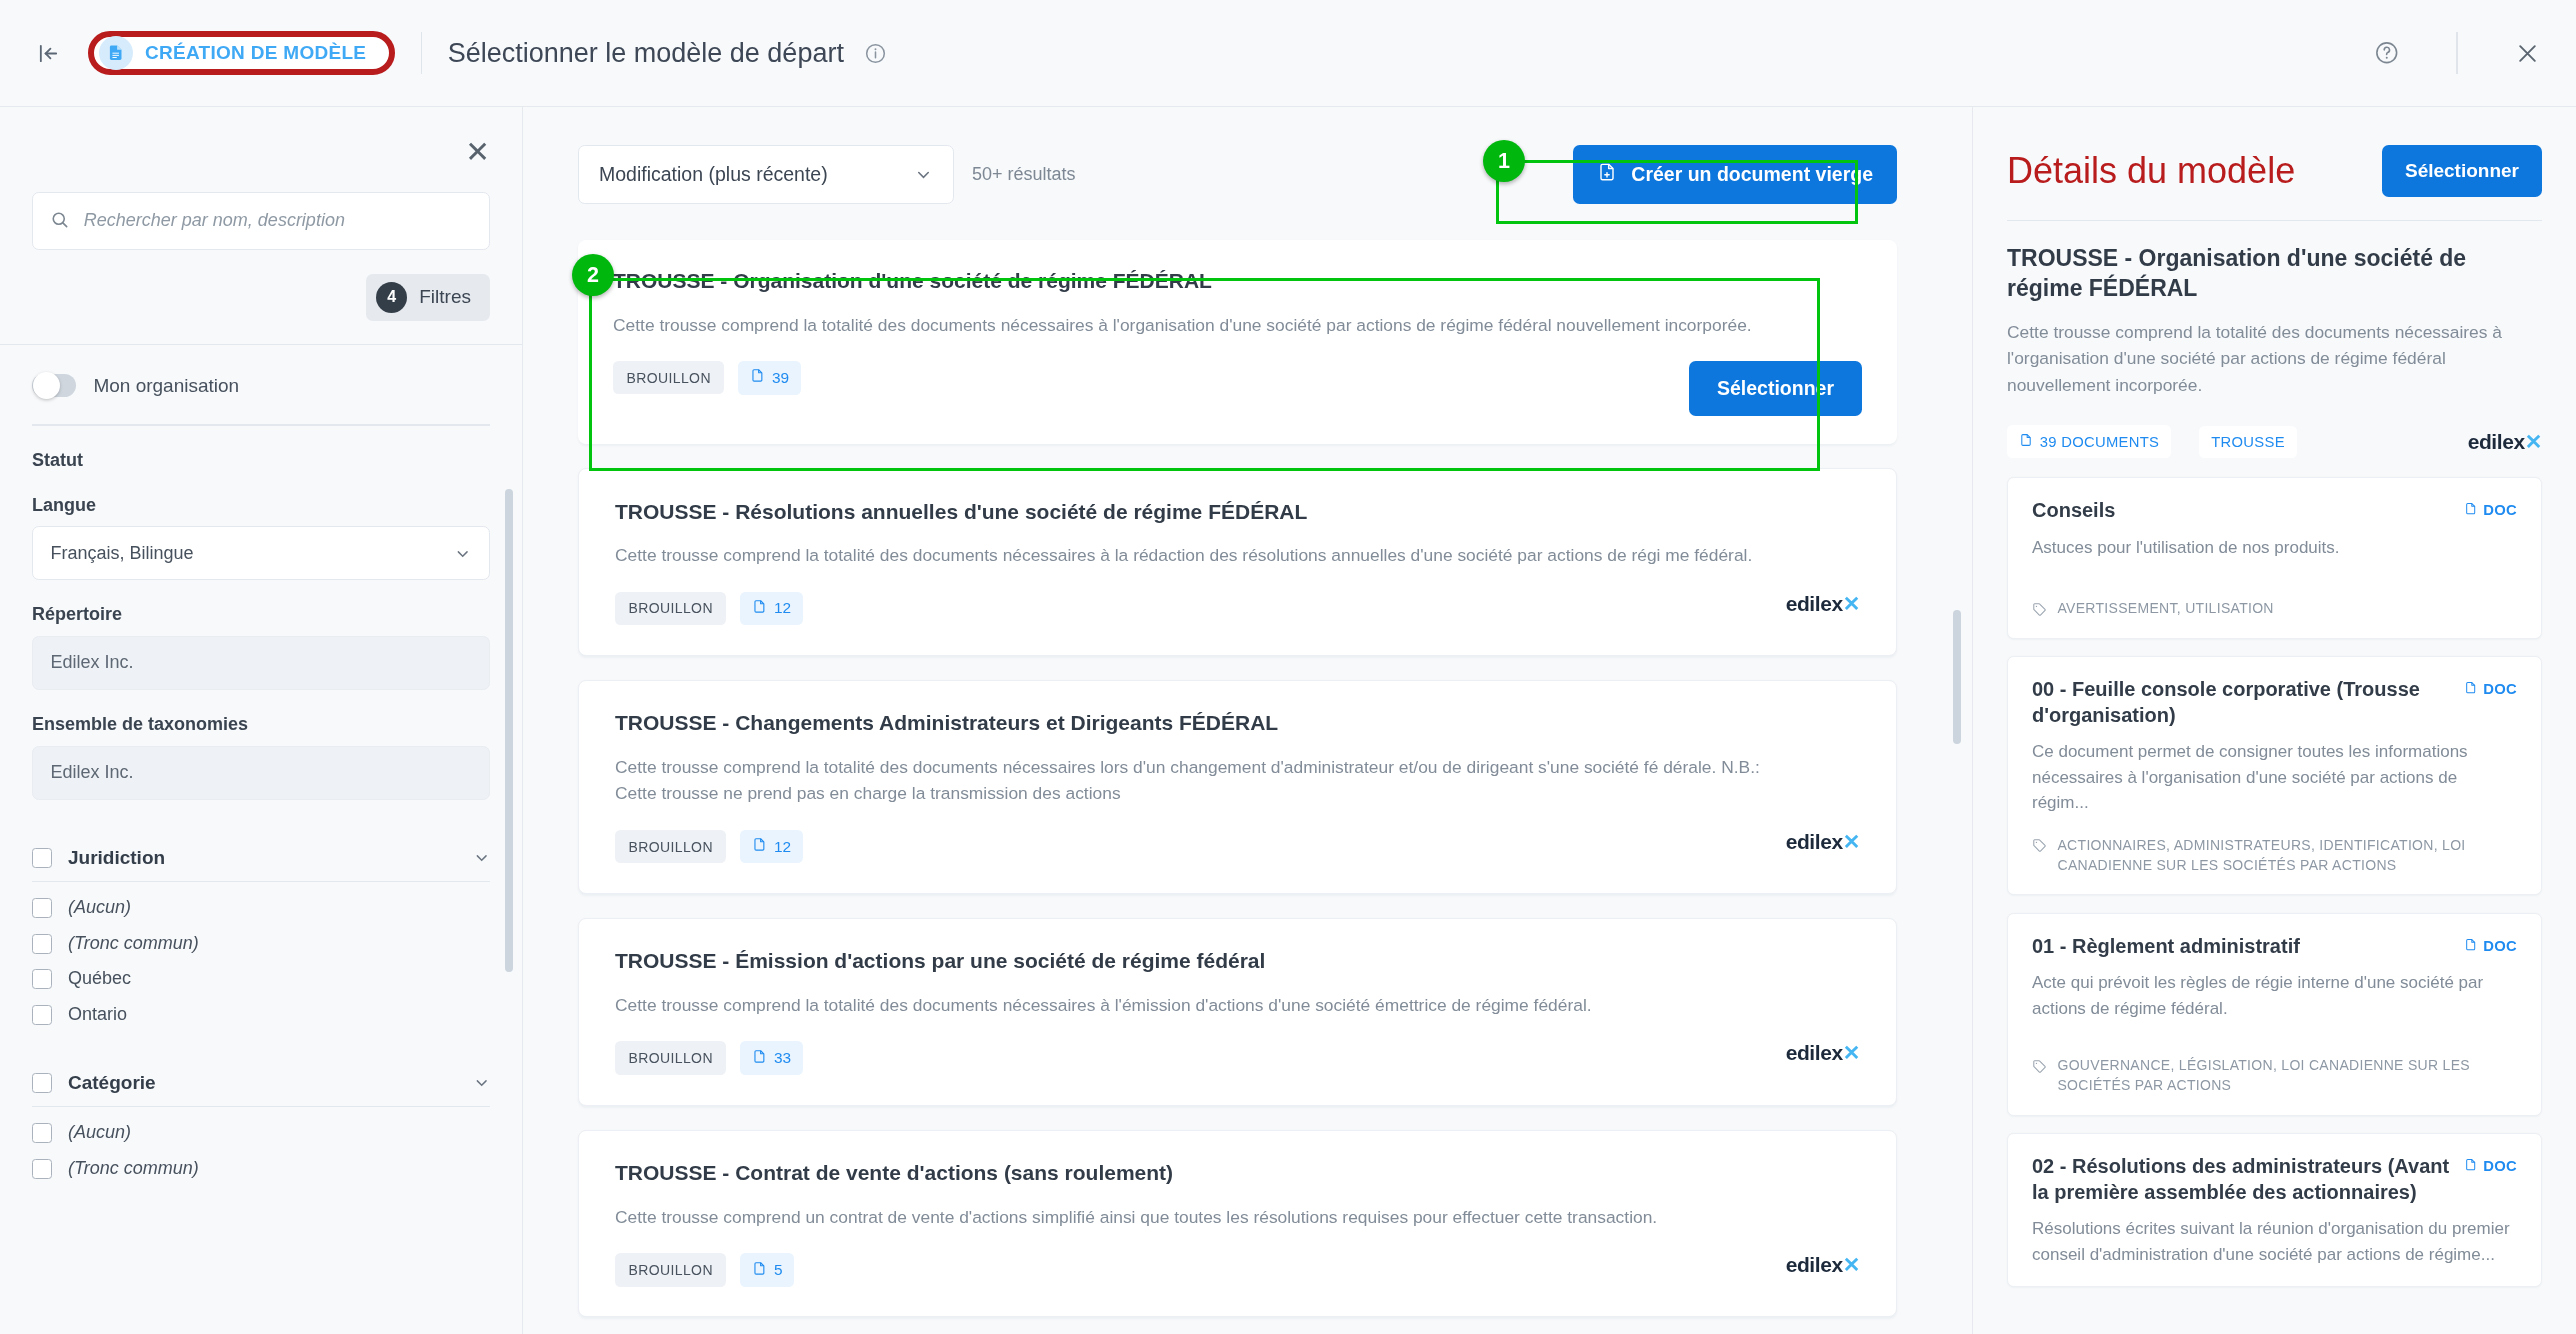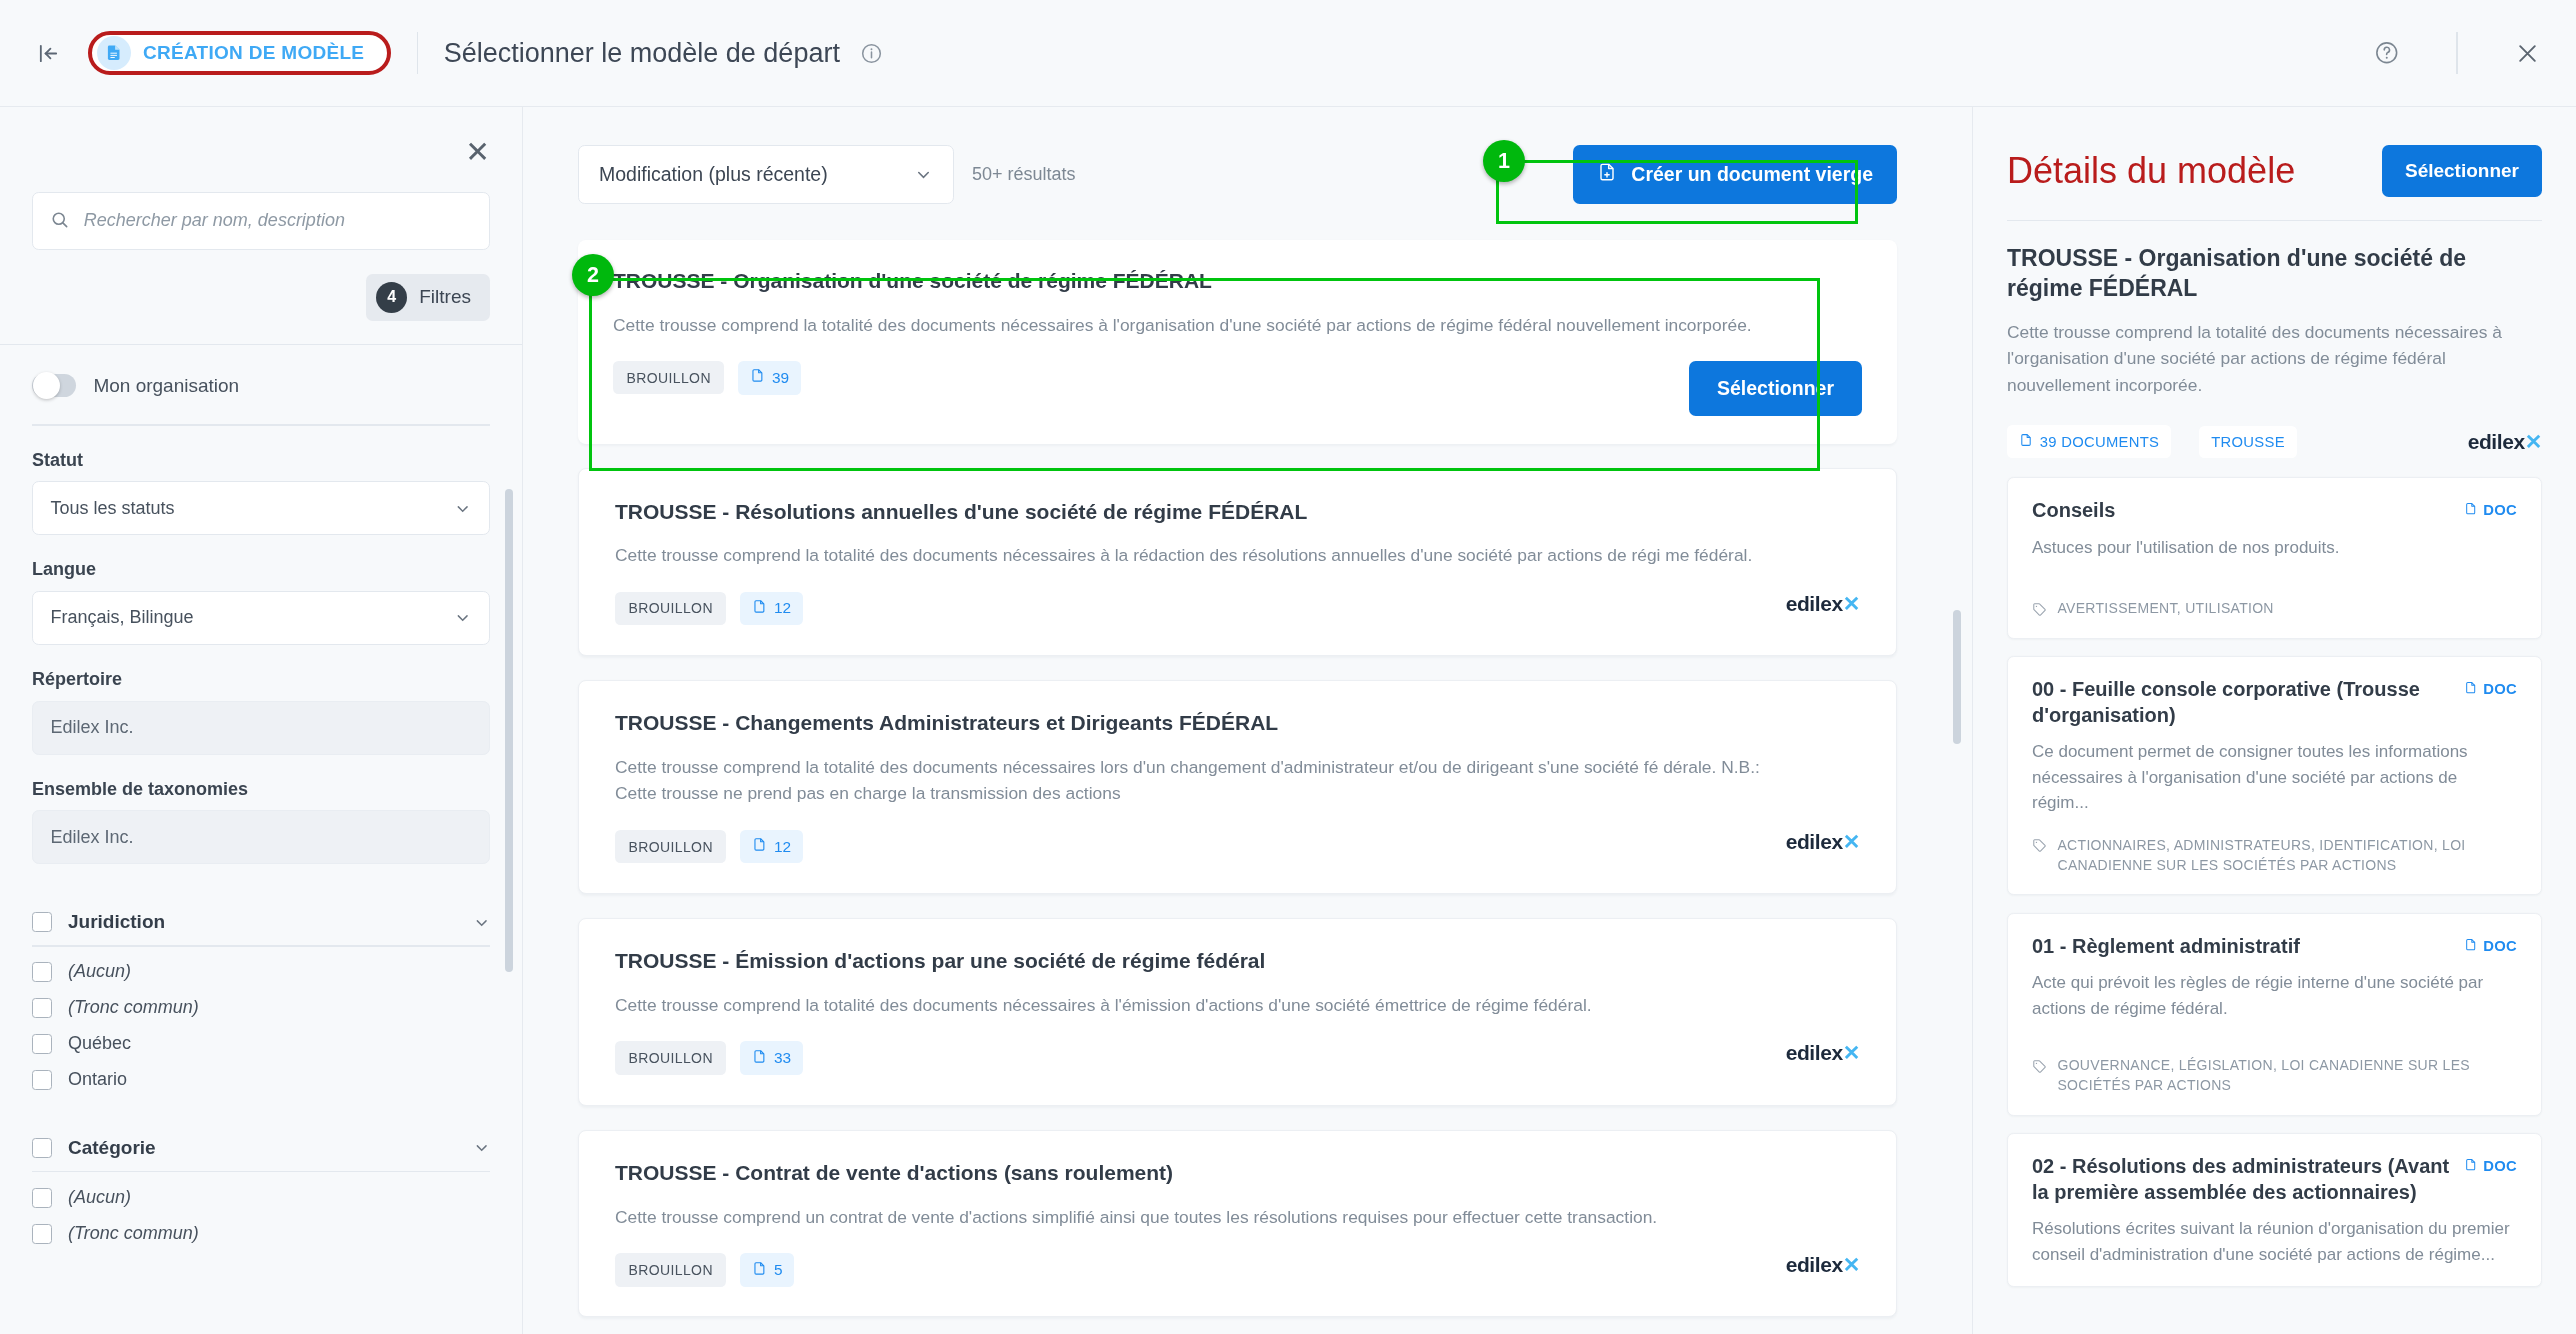--- a/index.html
+++ b/index.html
@@ -19,21 +19,21 @@
     border-bottom: 1.3px solid #e6eaef;
     display: flex; align-items: center;
     padding: 0 35px 0 29.5px;
   }
   .collapse-btn {
     width: 38px; height: 38px; display: flex; align-items: center; justify-content: center;
     color: #5c6775; cursor: pointer; flex: 0 0 auto;
   }
   .badge-creation {
     display: flex; align-items: center; gap: 12px;
-    border: 4px solid #b91c1c; border-radius: 40px;
+    border: 6px solid #b91c1c; border-radius: 40px;
     height: 44px; padding: 0 23px 0 5.4px;
     margin-left: 20px; background: #ffffff; cursor: pointer;
     flex: 0 0 auto;
   }
   .badge-creation .ico-circle {
     width: 34px; height: 34px; border-radius: 50%;
     background: #d6ecfd; display: flex; align-items: center; justify-content: center;
     flex: 0 0 auto;
   }
   .badge-creation .lbl {
@@ -316,28 +316,20 @@
       <div class="sb-scroll">
 
         <div class="org-row">
           <span class="toggle"></span>
           <span class="lbl">Mon organisation</span>
         </div>
         <div class="thin-div"></div>
 
         <div class="field">
           <div class="field-label">Statut</div>
-          <div class="select-box">
-            <span>Tous les statuts</span>
-            <span class="chev">
-              <svg width="17.4" height="17.4" viewBox="0 0 24 24" fill="none" stroke="currentColor" stroke-width="2" stroke-linecap="round">
-                  <path d="M6 9.5l6 6 6-6"></path>
-                </svg>
-            </span>
-          </div>
         </div>
 
         <div class="field">
           <div class="field-label">Langue</div>
           <div class="select-box">
             <span>Français, Bilingue</span>
             <span class="chev">
               <svg width="17.4" height="17.4" viewBox="0 0 24 24" fill="none" stroke="currentColor" stroke-width="2" stroke-linecap="round">
                   <path d="M6 9.5l6 6 6-6"></path>
                 </svg>

